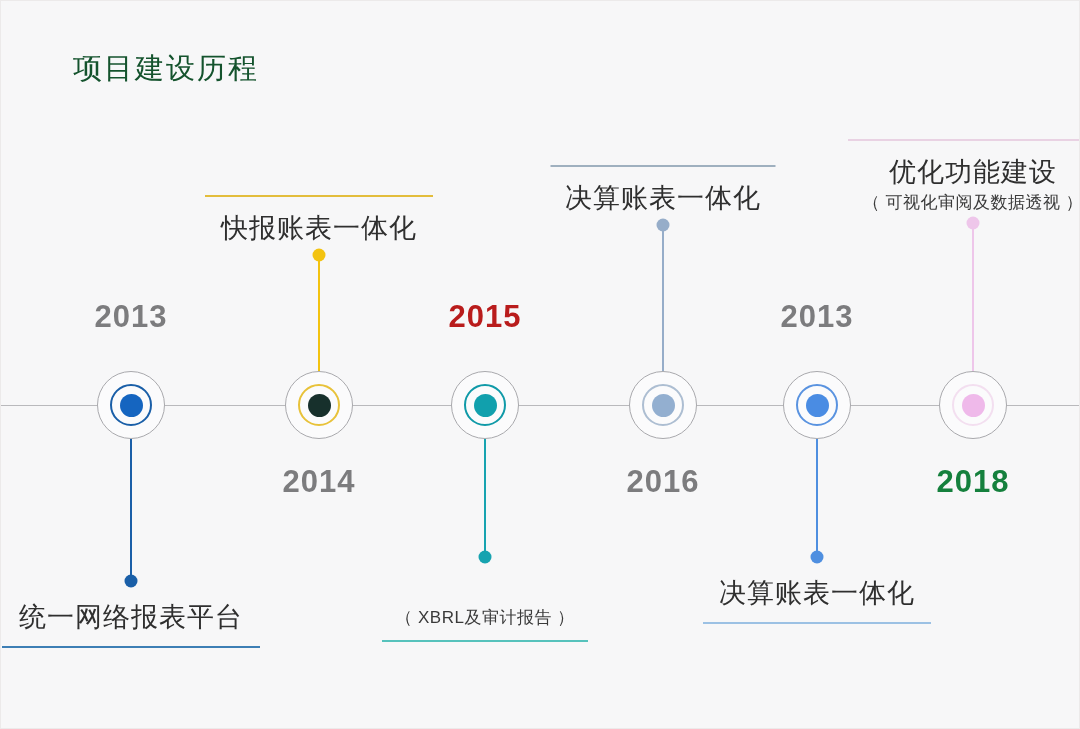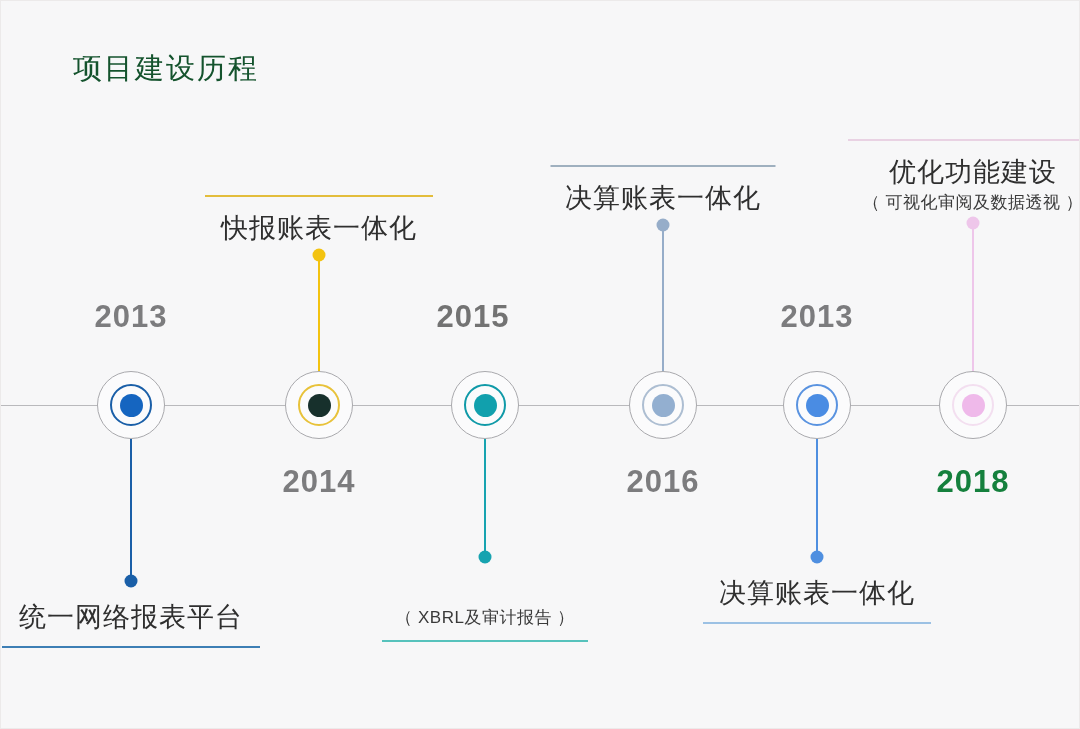--- a/index.html
+++ b/index.html
@@ -166,21 +166,21 @@
       <div class="stem-dot" style="left: 318px; background: rgb(243, 195, 16); top: 254px;"></div>
       <div class="callout top" style="left: 318px; width: 228px; top: 194px;">
         <div class="rule" style="background: rgb(227, 189, 60);"></div>
         <div class="headline">快报账表一体化</div>
       </div>
       <div class="node" style="left: 484px;">
         <div class="ring-outer" style="border-color: rgb(169, 169, 173);"></div>
         <div class="ring-inner" style="border-color: rgb(16, 154, 168);"></div>
         <div class="dot-core" style="background: rgb(17, 160, 173);"></div>
       </div>
-      <div class="year above" style="left: 472px; color: #737373;">2015</div>
+      <div class="year above" style="left: 484px; color: #b91c1c;">2015</div>
       <div class="stem" style="left: 484px; background: rgb(23, 163, 176); height: 118px; top: 438px;"></div>
       <div class="stem-dot" style="left: 484px; background: rgb(23, 163, 176); top: 556px;"></div>
       <div class="callout bottom" style="left: 484px; width: 206px; top: 606px;">
         <div class="subline">（ XBRL及审计报告 ）</div>
         <div class="rule" style="background: rgb(86, 194, 188);"></div>
       </div>
       <div class="node" style="left: 662px;">
         <div class="ring-outer" style="border-color: rgb(169, 169, 173);"></div>
         <div class="ring-inner" style="border-color: rgb(173, 190, 210);"></div>
         <div class="dot-core" style="background: rgb(147, 175, 208);"></div>

